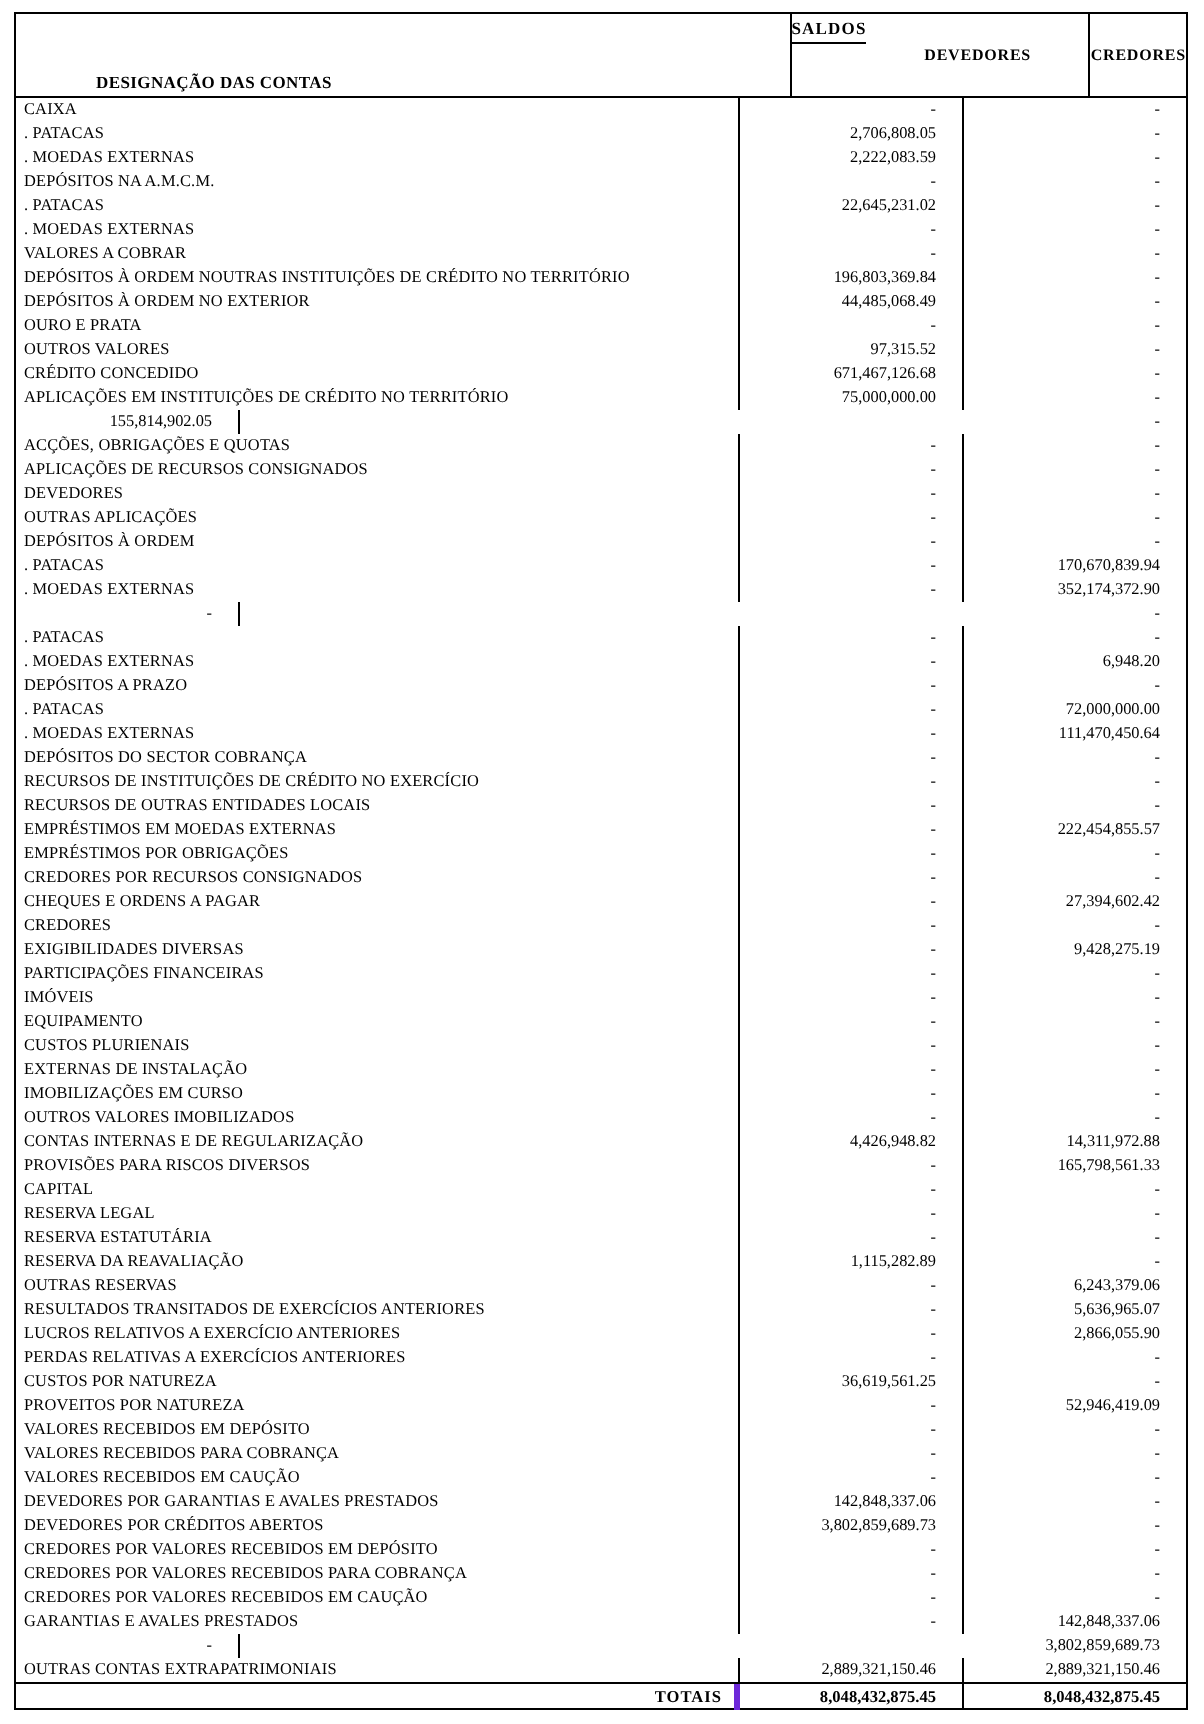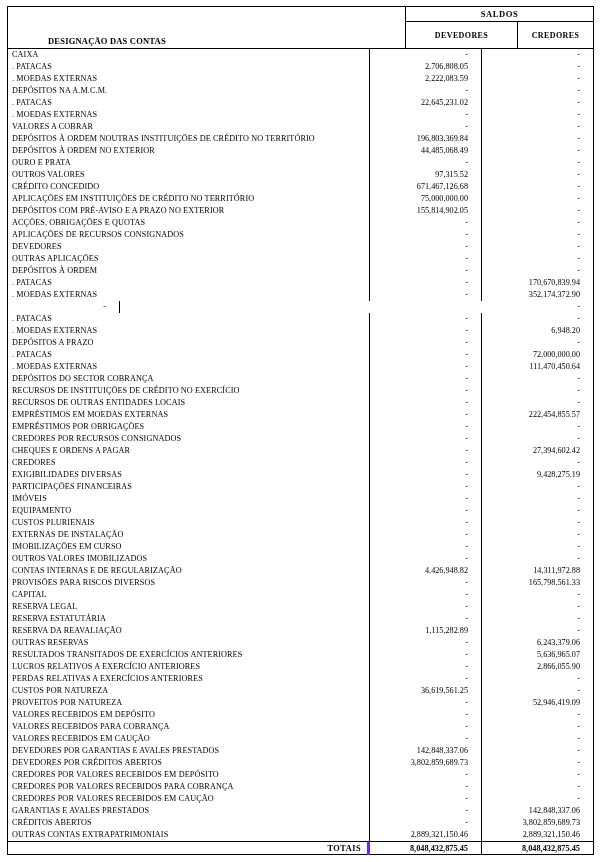--- a/index.html
+++ b/index.html
@@ -18,21 +18,21 @@
     background:#fff;
   }
   
   .header { display:flex; height:42px; border-bottom:1px solid #000; box-sizing:border-box; }
   .h-label {
     width:362px; border-right:1px solid #000; box-sizing:border-box;
     display:flex; align-items:flex-end;
     padding:0 0 2px 4px;
     font-weight:bold; font-size:8.5px; letter-spacing:.2px;margin-left:36px;
   }
-  .h-right { flex:1; display:flex; flex-direction:column;justify-content:flex-end; }
+  .h-right { flex:1; display:flex; flex-direction:row;justify-content:flex-end; }
   .h-saldos {
     height:15px; line-height:15px; border-bottom:1px solid #000;
     text-align:center; font-weight:bold; font-size:8.5px; letter-spacing:.6px;
     box-sizing:border-box;
   }
   .h-cols { flex:1; display:flex; }
   .h-dev, .h-cred {
     display:flex; align-items:center; justify-content:center;
     font-weight:bold; font-size:8px; letter-spacing:.4px;
     box-sizing:border-box;
@@ -160,21 +160,20 @@
     <div class="c-cred">-</div>
   </div>
 
   <div class="row">
     <div class="c-label">APLICAÇÕES EM INSTITUIÇÕES DE CRÉDITO NO TERRITÓRIO</div>
     <div class="c-dev">75,000,000.00</div>
     <div class="c-cred">-</div>
   </div>
 
   <div class="row">
-    <div class="c-label">DEPÓSITOS COM PRÉ-AVISO E A PRAZO NO EXTERIOR</div>
     <div class="c-dev">155,814,902.05</div>
     <div class="c-cred">-</div>
   </div>
 
   <div class="row">
     <div class="c-label">ACÇÕES, OBRIGAÇÕES E QUOTAS</div>
     <div class="c-dev">-</div>
     <div class="c-cred">-</div>
   </div>
 
@@ -465,21 +464,20 @@
     <div class="c-cred">-</div>
   </div>
 
   <div class="row">
     <div class="c-label">GARANTIAS E AVALES PRESTADOS</div>
     <div class="c-dev">-</div>
     <div class="c-cred">142,848,337.06</div>
   </div>
 
   <div class="row">
-    <div class="c-label">CRÉDITOS ABERTOS</div>
     <div class="c-dev">-</div>
     <div class="c-cred">3,802,859,689.73</div>
   </div>
 
   <div class="row">
     <div class="c-label">OUTRAS CONTAS EXTRAPATRIMONIAIS</div>
     <div class="c-dev">2,889,321,150.46</div>
     <div class="c-cred">2,889,321,150.46</div>
   </div>
 </div>

